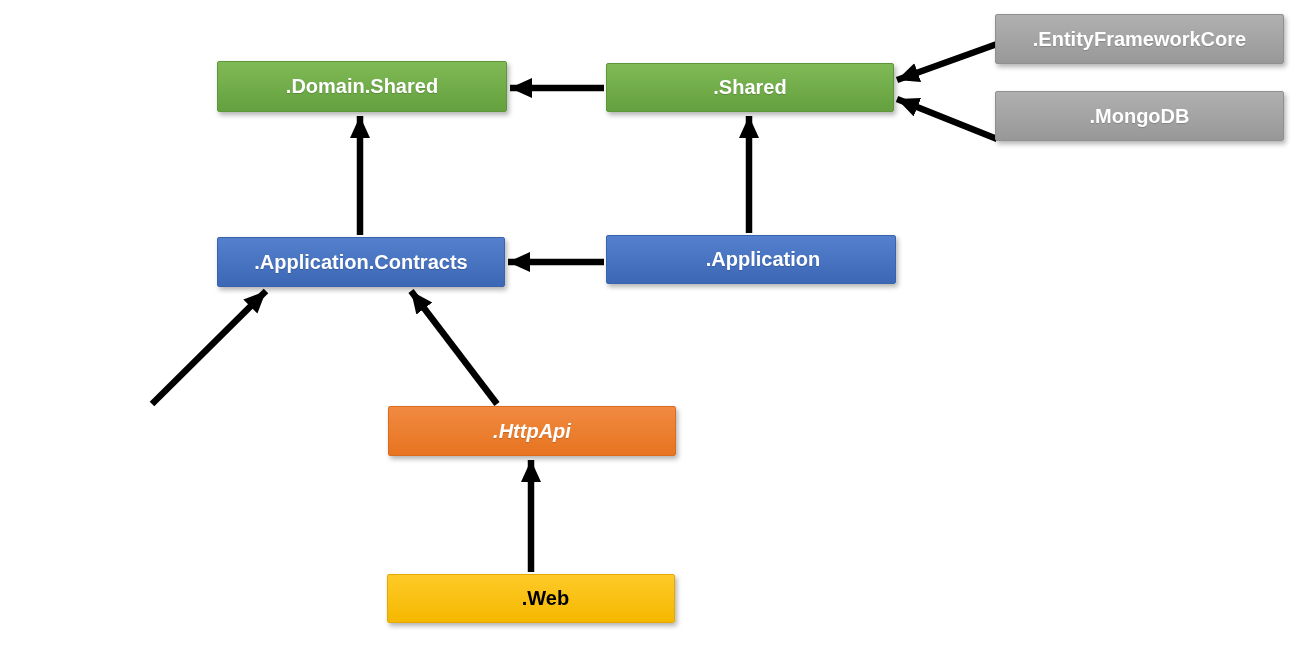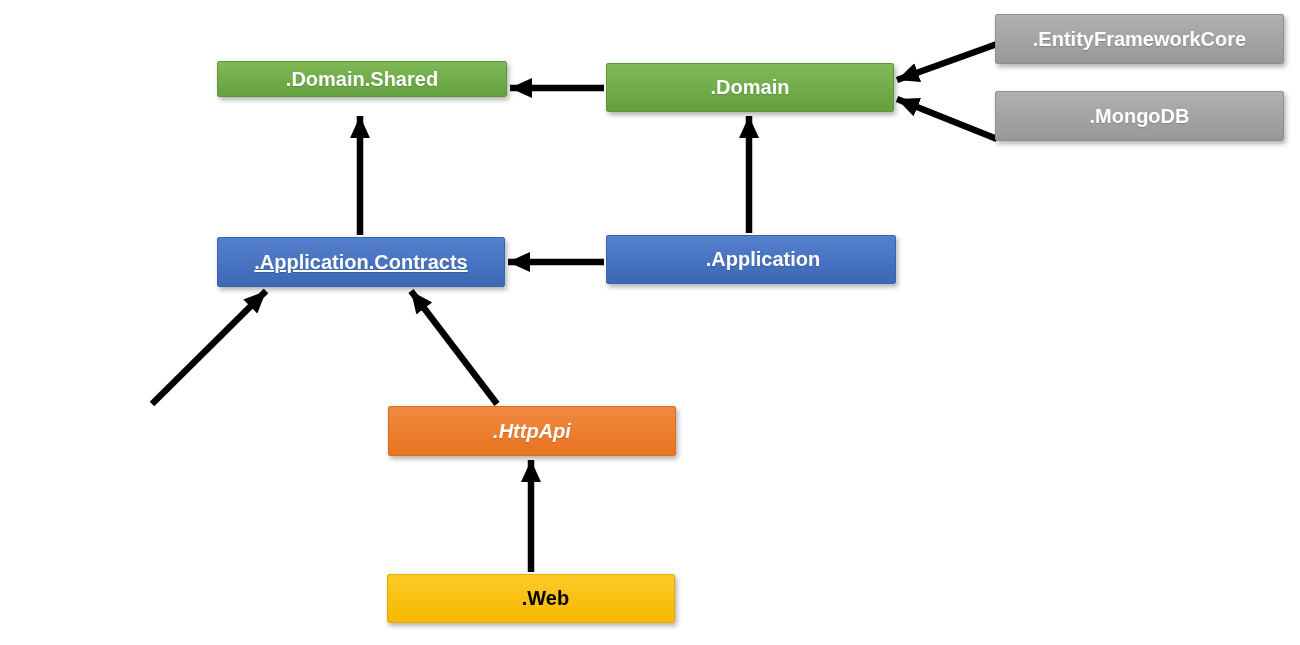--- a/index.html
+++ b/index.html
@@ -20,21 +20,21 @@
     font-weight:bold;
     font-size:20px;
     border:1px solid transparent;
     border-radius:2px;
     box-shadow:2px 3px 5px rgba(0,0,0,0.30);
     text-shadow:0 1px 1px rgba(0,0,0,0.18);
     box-sizing:border-box;
     white-space:nowrap;
   }
   .node.dark-text{text-shadow:none;padding-left:29px;}
-  .n-domain-shared   {left:217px;top:61px; width:290px;height:36px;}
+  .n-domain-shared   {left:217px;top:61px; width:290px;height:51px;}
   .n-domain          {left:606px;top:63px; width:288px;height:49px;}
   .n-efcore          {left:995px;top:14px; width:289px;height:50px;}
   .n-mongodb         {left:995px;top:91px;width:289px;height:50px;}
   .n-app-contracts   {left:217px;top:237px;width:288px;height:50px;}
   .n-application     {left:606px;top:235px;width:290px;height:49px;padding-left:24px;}
   .n-httpapi-client  {left:12px; top:406px;width:291px;height:49px;}
   .n-httpapi         {left:388px;top:406px;width:288px;height:50px;font-style:italic;}
   .n-web             {left:387px;top:574px;width:288px;height:49px;}
 </style>
 </head>
@@ -55,21 +55,21 @@
         <line x1="604" y1="262" x2="508" y2="262" stroke="#000000" stroke-width="6.5" marker-end="url(#arrowhead)"></line>
         <line x1="997" y1="44" x2="897" y2="80" stroke="#000000" stroke-width="6.5" marker-end="url(#arrowhead)"></line>
         <line x1="997" y1="139" x2="897" y2="99" stroke="#000000" stroke-width="6.5" marker-end="url(#arrowhead)"></line>
         <line x1="152" y1="404" x2="266" y2="291" stroke="#000000" stroke-width="6.5" marker-end="url(#arrowhead)"></line>
         <line x1="497" y1="404" x2="411" y2="291" stroke="#000000" stroke-width="6.5" marker-end="url(#arrowhead)"></line>
         <line x1="531" y1="572" x2="531" y2="460" stroke="#000000" stroke-width="6.5" marker-end="url(#arrowhead)"></line>
       </g>
   </svg>
 
   <div class="node n-domain-shared" style="background: linear-gradient(rgb(127, 186, 87) 0%, rgb(101, 160, 62) 100%); border-color: rgb(94, 150, 56); color: rgb(255, 255, 255);">.Domain.Shared</div>
-  <div class="node n-domain" style="background: linear-gradient(rgb(127, 186, 87) 0%, rgb(101, 160, 62) 100%); border-color: rgb(94, 150, 56); color: rgb(255, 255, 255);">.Domain</div>
+  <div class="node n-domain" style="background: linear-gradient(rgb(127, 186, 87) 0%, rgb(101, 160, 62) 100%); border-color: rgb(94, 150, 56); color: rgb(255, 255, 255);">.Shared</div>
   <div class="node n-efcore" style="background: linear-gradient(rgb(176, 176, 176) 0%, rgb(152, 152, 152) 100%); border-color: rgb(143, 143, 143); color: rgb(255, 255, 255);">.EntityFrameworkCore</div>
   <div class="node n-mongodb" style="background: linear-gradient(rgb(176, 176, 176) 0%, rgb(152, 152, 152) 100%); border-color: rgb(143, 143, 143); color: rgb(255, 255, 255);">.MongoDB</div>
-  <div class="node n-app-contracts" style="background: linear-gradient(rgb(84, 128, 205) 0%, rgb(60, 103, 181) 100%); border-color: rgb(58, 99, 174); color: rgb(255, 255, 255); text-decoration: underline;">.Application.Contracts</div>
+  <div class="node n-app-contracts" style="background: linear-gradient(rgb(84, 128, 205) 0%, rgb(60, 103, 181) 100%); border-color: rgb(58, 99, 174); color: rgb(255, 255, 255);">.Application.Contracts</div>
   <div class="node n-application" style="background: linear-gradient(rgb(84, 128, 205) 0%, rgb(60, 103, 181) 100%); border-color: rgb(58, 99, 174); color: rgb(255, 255, 255);">.Application</div>
   <div class="node n-httpapi" style="background: linear-gradient(rgb(240, 138, 65) 0%, rgb(231, 116, 32) 100%); border-color: rgb(217, 109, 29); color: rgb(255, 255, 255);">.HttpApi</div>
   <div class="node n-web dark-text" style="background: linear-gradient(rgb(255, 202, 40) 0%, rgb(245, 184, 0) 100%); border-color: rgb(227, 171, 0); color: rgb(0, 0, 0);">.Web</div>
 
 </div>
 
 </body></html>

